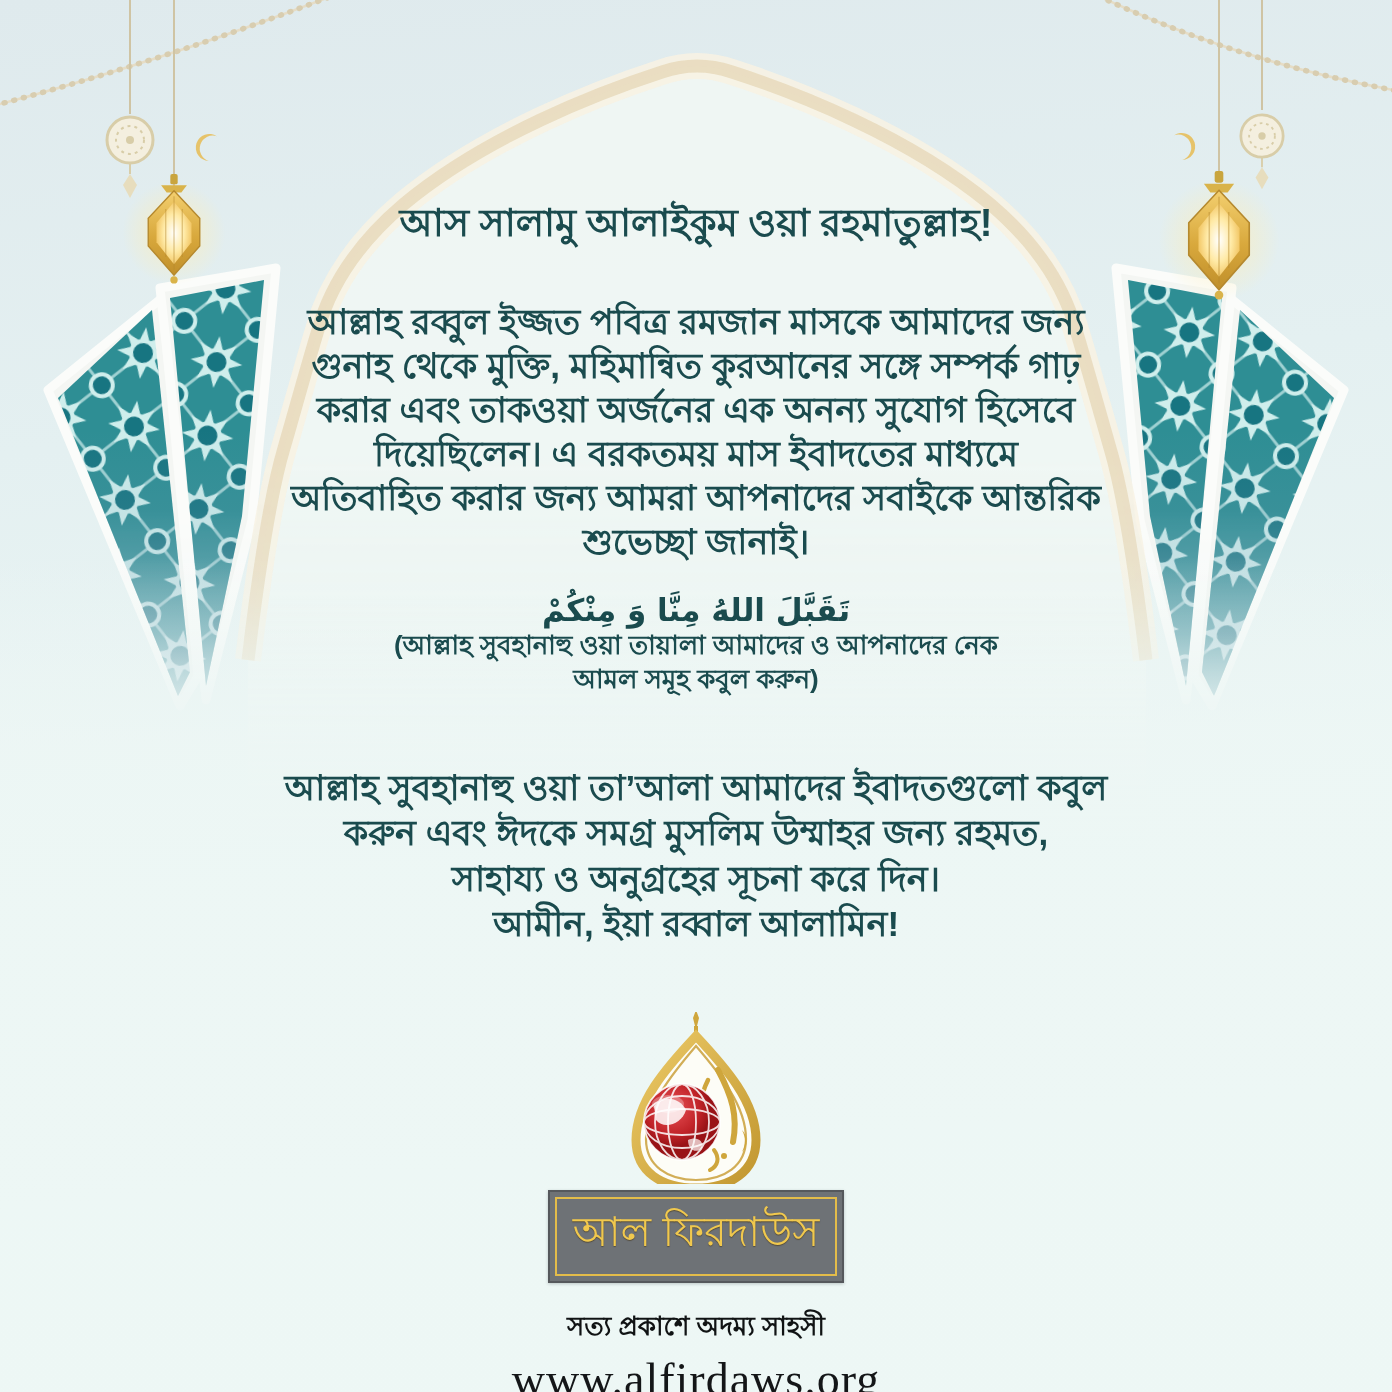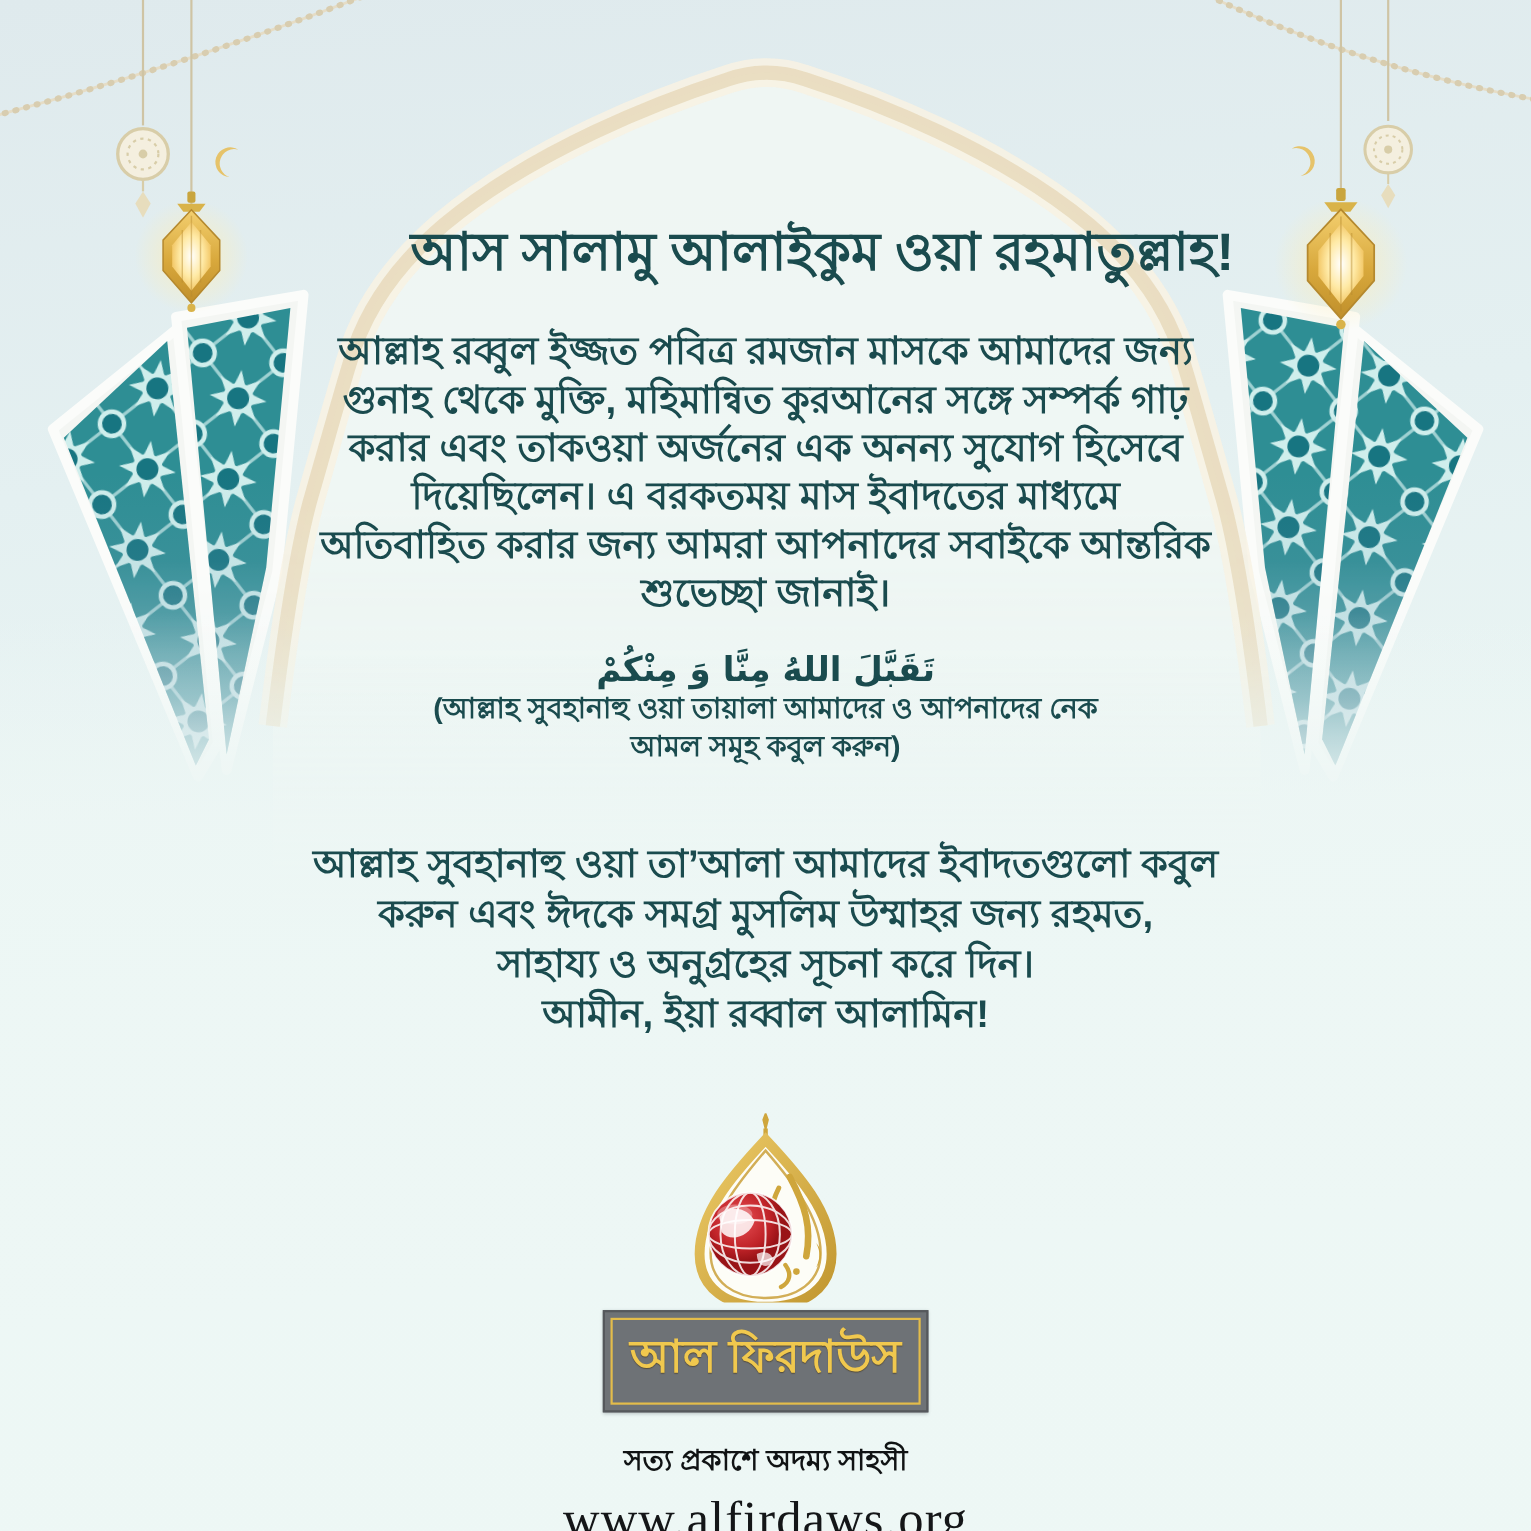--- a/index.html
+++ b/index.html
@@ -11,35 +11,35 @@
   #deco{position:absolute;left:0;top:0;}
   .fog{
     position:absolute;inset:0;pointer-events:none;
     background:linear-gradient(180deg,rgba(238,247,245,0) 40%,rgba(238,247,245,0.65) 53%,rgba(237,247,245,0.9) 63%,rgba(237,247,245,0.9) 100%);
   }
   .content{
     position:absolute;left:270px;top:200px;width:852px;text-align:center;
     color:var(--c-text_teal,#1a4b4e);font-weight:700;
   }
   .lines{white-space:pre-line;}
-  .title{font-size:48px;line-height:1.25;text-align:right;}
-  .p1{margin-top:38px;font-size:35px;line-height:1.26;}
+  .title{font-size:38px;line-height:1.25;}
+  .p1{margin-top:52px;font-size:35px;line-height:1.26;}
   .arabic{margin-top:28px;font-size:31px;line-height:1.2;font-family:"DejaVu Sans",sans-serif;font-weight:700;}
   .translit{margin-top:8px;font-size:35px;line-height:1.3;}
   .translation{font-size:26px;line-height:1.3;}
   .p2{margin-top:68px;font-size:35px;line-height:1.3;}
   .logo{position:absolute;top:1012px;left:0;width:100%;text-align:center;}
   .plate{
     display:inline-block;background:var(--c-nameplate_bg,#6e7276);
     border:2px solid #55585c;padding:5px;margin-top:2px;
     box-shadow:0 1px 3px rgba(40,50,55,.25);
   }
   .plate-inner{
     border:2px solid #e3bc4a;padding:1px 16px 5px 16px;
-    color:var(--c-nameplate_gold,#f0c84e);font-size:41px;font-weight:700;
+    color:var(--c-nameplate_gold,#f0c84e);font-size:41px;font-weight:400;
     text-shadow:0 1px 1px rgba(60,40,0,.5);
   }
   .tagline{margin-top:23px;font-size:26px;font-weight:700;color:#101314;}
   .url{margin-top:3px;font-size:46px;font-weight:400;color:#141618;font-family:"Liberation Serif","DejaVu Serif",serif;letter-spacing:1px;}
 </style>
 </head>
 <body>
 
 <div id="canvas">
 

